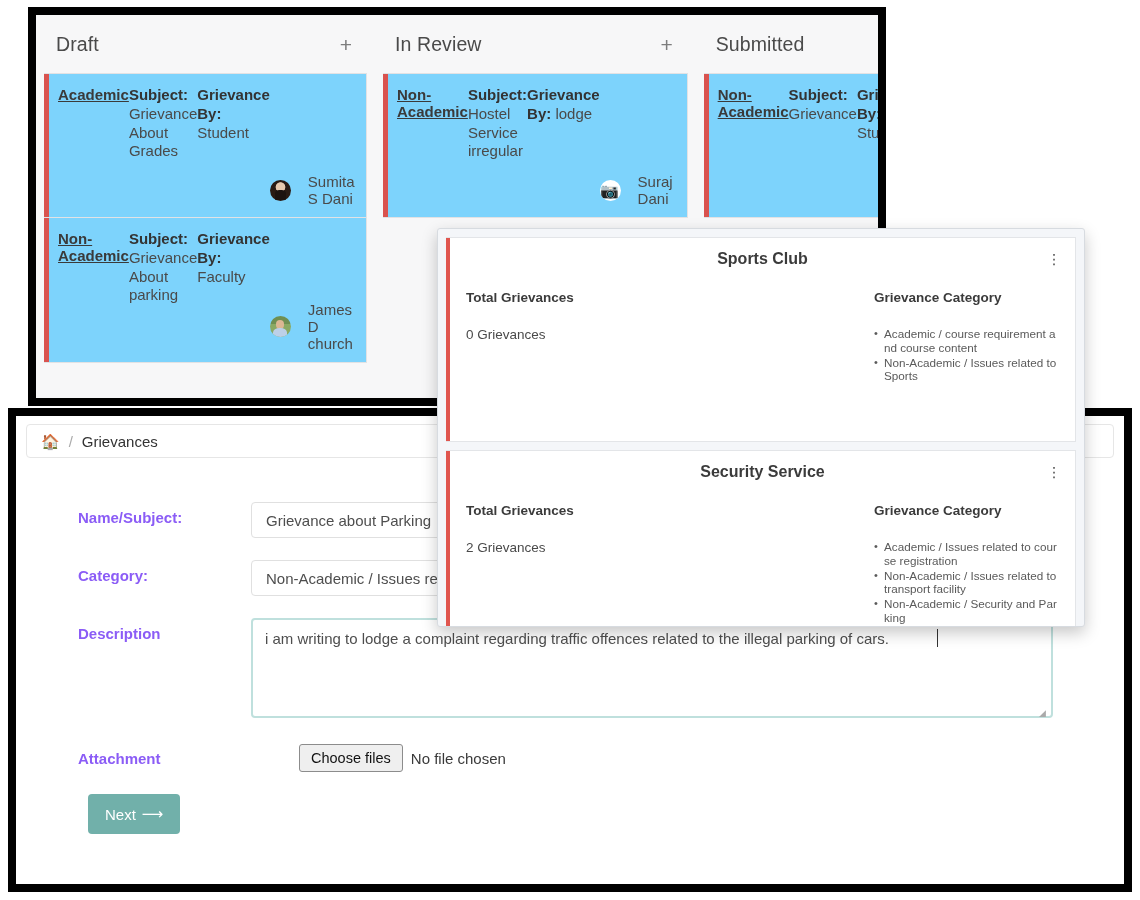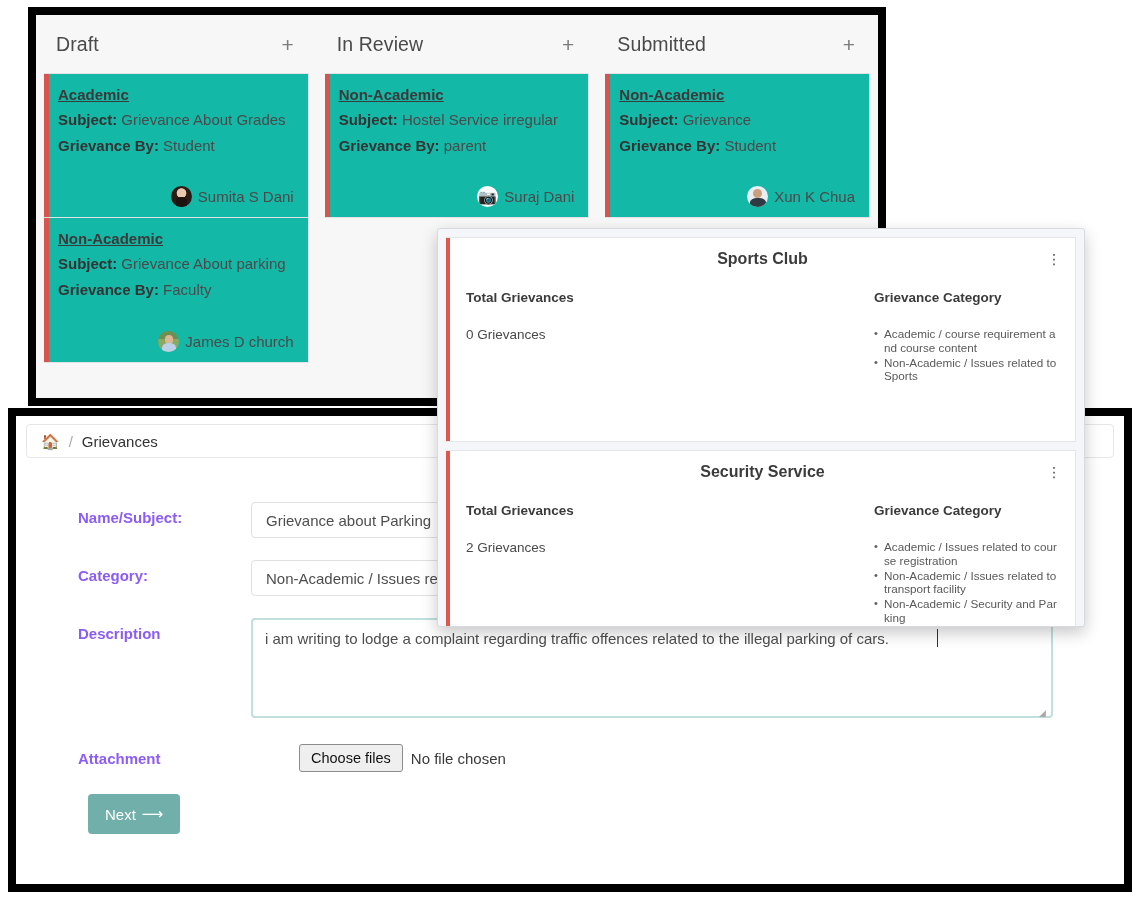--- a/index.html
+++ b/index.html
@@ -46,29 +46,28 @@
     letter-spacing:.1px;
   }
   .kcol-plus{
     font-size:21px;
     color:#7d7d7d;
     line-height:1;
     cursor:pointer;
     padding:2px 5px;
   }
   .kcard{
-    background:#14b8a6;
+    background:#7dd3fc;
     border:1px solid #e2e2e4;
     border-left:none;
     position:relative;
     box-sizing:border-box;
     padding:12px 14px 10px 14px;
     min-height:145px;
     display:flex;
-    flex-direction:column;
   }
   .kcard.stacked{ border-top:none; }
   .kcard:before{
     content:"";
     position:absolute; left:0; top:0; bottom:0; width:5px;
     background:#d9534f;
   }
   .kcard-type{
     font-size:15px;
     font-weight:bold;
@@ -83,21 +82,21 @@
     color:#4a4a4a;
     margin-bottom:7px;
     line-height:1.25;
   }
   .kcard-row b{ color:#333; font-weight:bold; }
   .kcard-foot{
     margin-top:auto;
     display:flex;
     align-items:center;
     justify-content:flex-end;
-    gap:6px;
+    gap:17px;
     padding-top:8px;
   }
   .kcard-name{
     font-size:15px;
     color:#4a4a4a;
   }
   .avatar{
     width:21px;height:21px;border-radius:50%;
     flex:0 0 auto;
     overflow:hidden;
@@ -367,21 +366,21 @@
         <span class="kcol-plus">+</span>
       </div>
       <div class="kcard">
         <span class="kcard-type">Non-Academic</span>
         <div class="kcard-row">
           <b>Subject:</b>
           <span>Hostel Service irregular</span>
         </div>
         <div class="kcard-row">
           <b>Grievance By:</b>
-          <span>parent</span>
+          <span>lodge</span>
         </div>
         <div class="kcard-foot">
           <span class="avatar av-camera">📷</span>
           <span class="kcard-name">Suraj Dani</span>
         </div>
       </div>
     </div>
 
     <div class="kcol">
       <div class="kcol-head">

